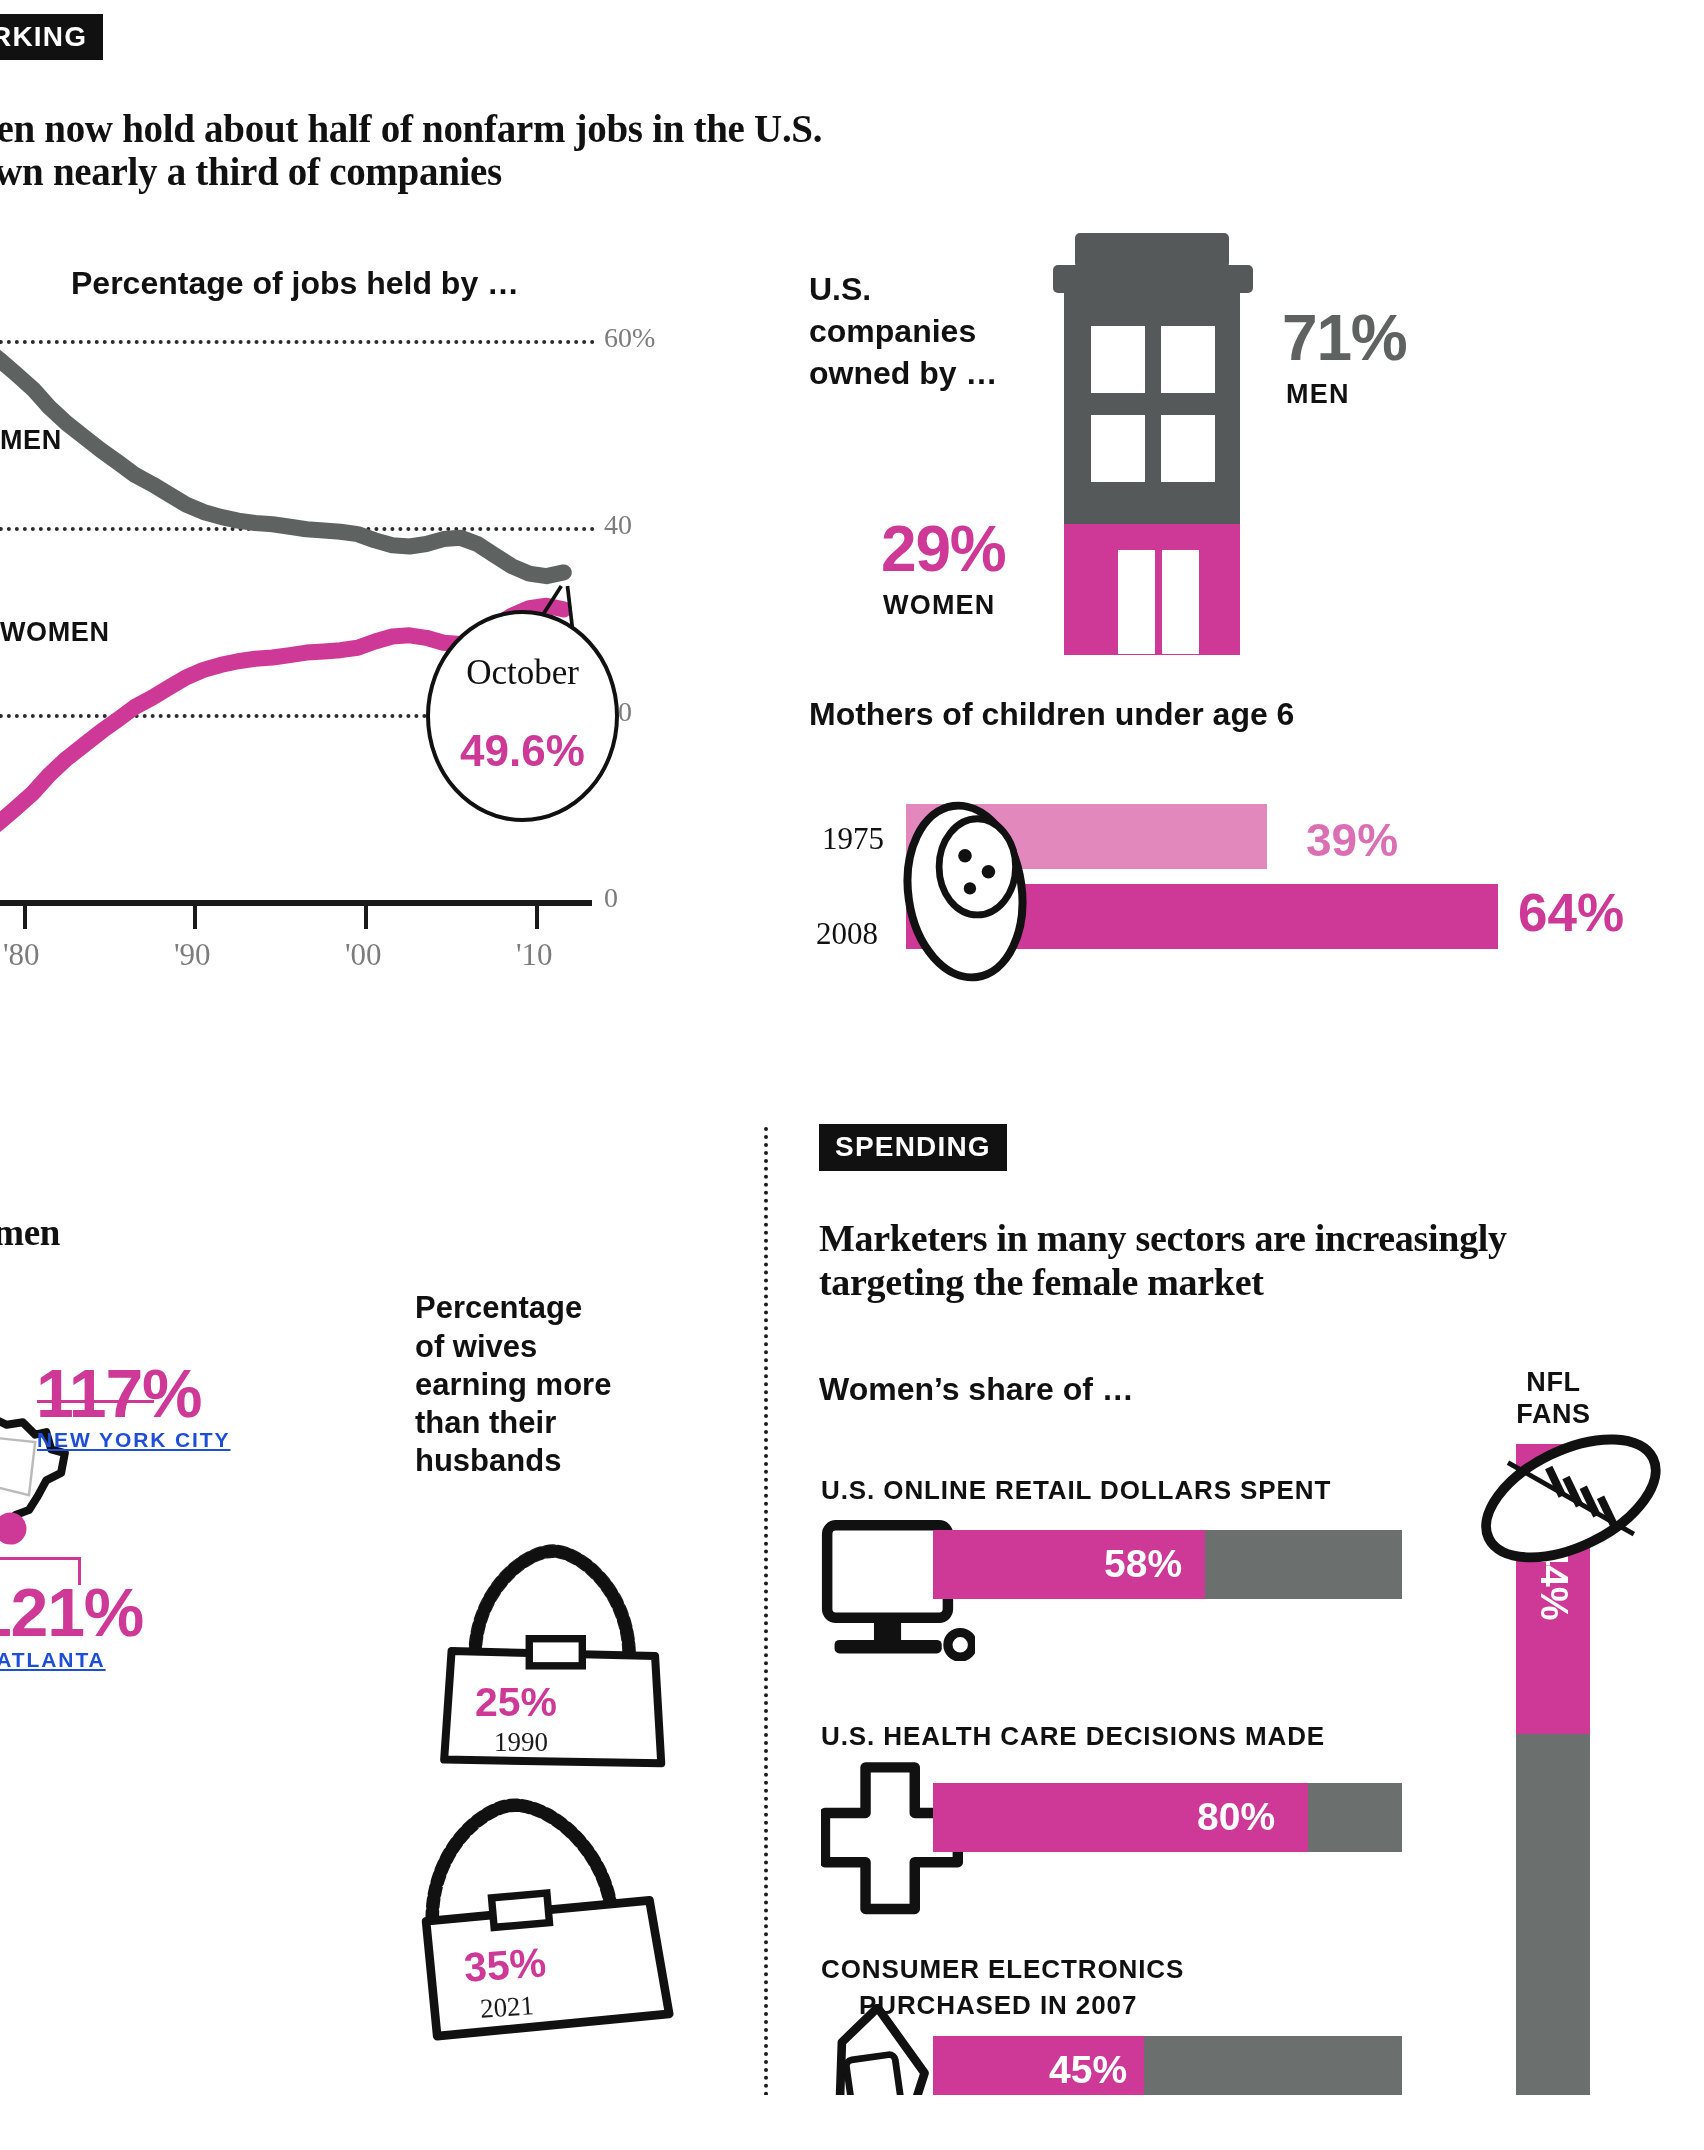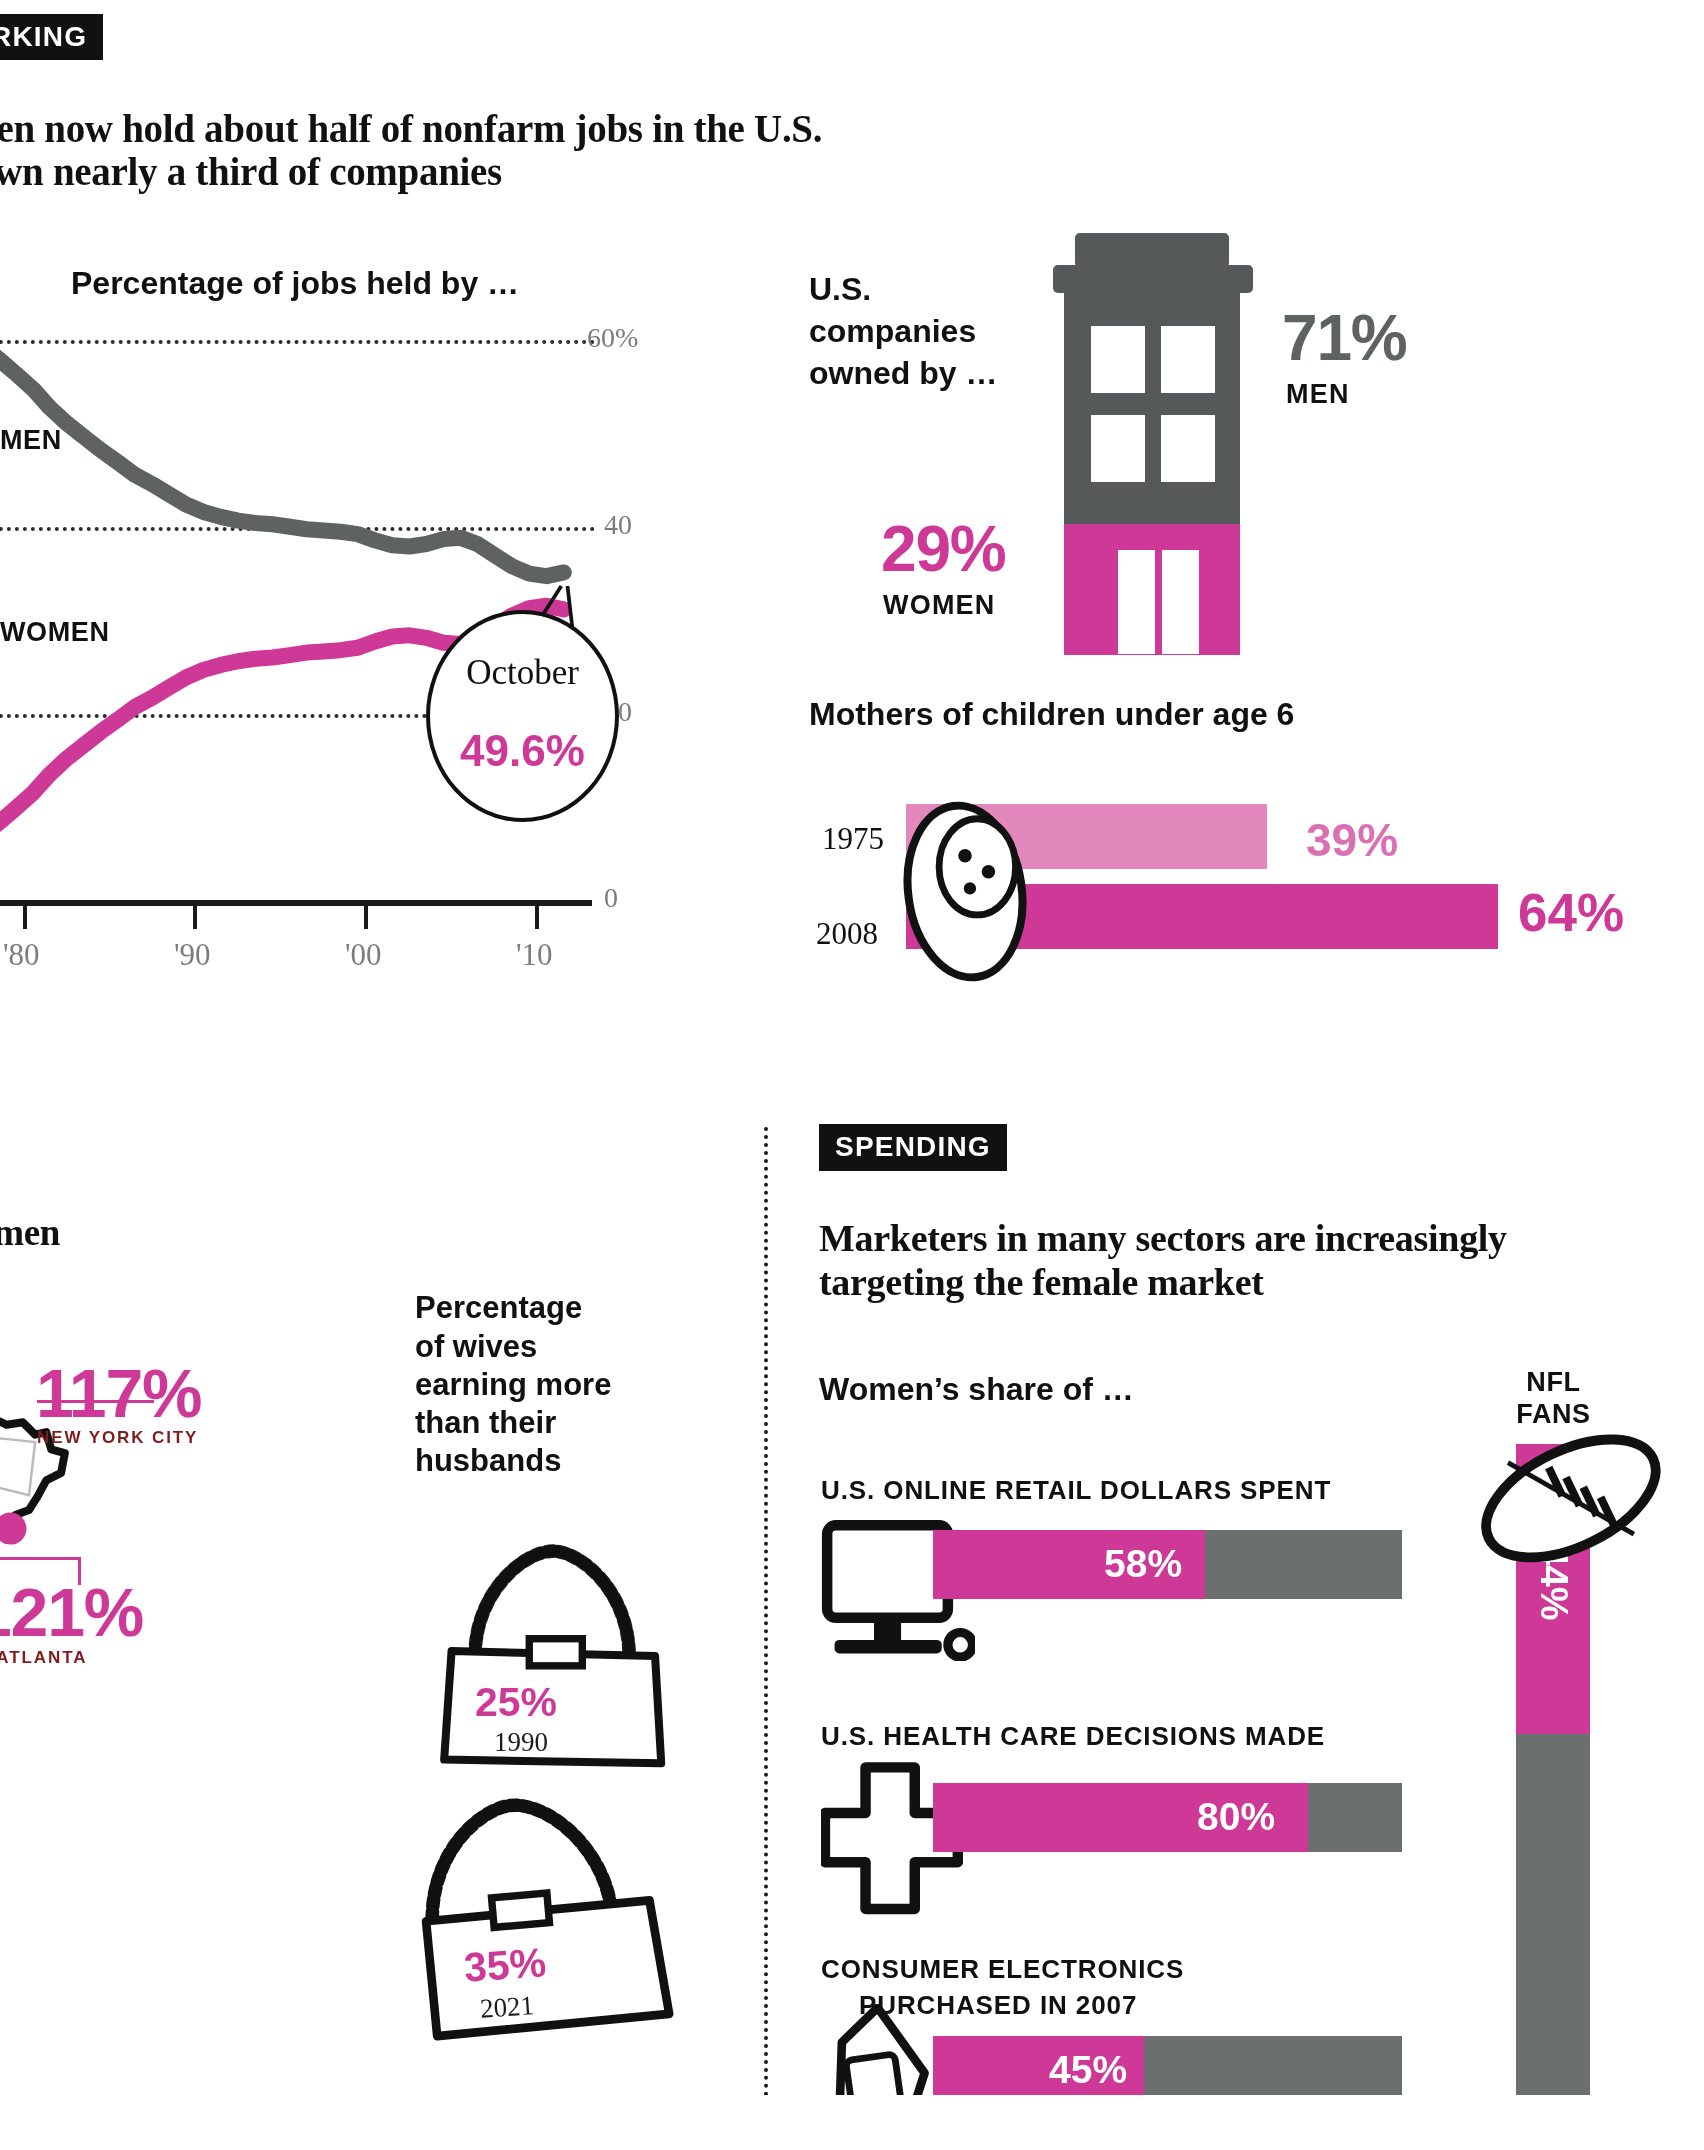--- a/index.html
+++ b/index.html
@@ -45,21 +45,21 @@
   .bar-mg{background:#CE3896;}
   .bar-gr{background:#6B6F6E;}
   .yearlbl{position:absolute;font-family:"Liberation Serif",serif;font-size:31px;color:#111;}
   .bigpct{position:absolute;font-family:"Liberation Sans",sans-serif;font-weight:bold;font-size:46px;}
   .inpct{position:absolute;font-family:"Liberation Sans",sans-serif;font-weight:bold;font-size:39px;color:#fff;}
   .barcap{position:absolute;font-family:"Liberation Sans",sans-serif;font-weight:bold;font-size:26px;color:#111;letter-spacing:0.9px;}
 
   .vdotted{position:absolute;width:0;border-left:4.3px dotted #1c1c1c;}
 
   .mapnum{position:absolute;font-family:"Liberation Sans",sans-serif;font-weight:bold;font-size:68px;color:#CE3896;letter-spacing:-1.2px;text-align:center;}
-  .mapcap{position:absolute;font-family:"Liberation Sans",sans-serif;font-weight:bold;font-size:17px;color:#7f1d1d;letter-spacing:1.9px;}
+  .mapcap{position:absolute;font-family:"Liberation Sans",sans-serif;font-weight:bold;font-size:21px;color:#1d4ed8;letter-spacing:1.9px;text-decoration:underline;}
 
   .bagpct{position:absolute;font-family:"Liberation Sans",sans-serif;font-weight:bold;font-size:41px;}
   .bagyear{position:absolute;font-family:"Liberation Serif",serif;font-size:27px;color:#1c1c1c;}
 
   .wives-title{position:absolute;font-family:"Liberation Sans",sans-serif;font-weight:bold;font-size:31px;line-height:1.24;color:#111;}
   .nfl-lbl{position:absolute;font-family:"Liberation Sans",sans-serif;font-weight:bold;font-size:27px;color:#111;line-height:1.15;letter-spacing:0.6px;text-align:center;}
   .nfl-pct{position:absolute;font-family:"Liberation Sans",sans-serif;font-weight:bold;font-size:38px;color:#fff;
            transform:rotate(90deg);transform-origin:center center;white-space:nowrap;}
 </style>
 </head>
@@ -73,21 +73,21 @@
   <div class="abs serif-head" style="left:-25px;top:148px;width:1049px;">own nearly a third of companies</div>
 
   <div id="chart">
 
     <div class="charttitle" style="left:176px;top:0px;">Percentage of jobs held by …</div>
 
     <div class="gridline" style="top:75px;width:700px;"></div>
     <div class="gridline" style="top:262px;width:700px;"></div>
     <div class="gridline" style="top:449px;width:700px;"></div>
 
-    <div class="gridlabel" style="left:692px;top:57px;">60%</div>
+    <div class="gridlabel" style="left:709px;top:57px;">60%</div>
     <div class="gridlabel" style="left:709px;top:244px;">40</div>
     <div class="gridlabel" style="left:709px;top:431px;">20</div>
     <div class="gridlabel" style="left:709px;top:617px;">0</div>
 
     <div class="axisline" style="left:0px;top:635px;width:697px;height:5.6px;"></div>
     <div class="tick" style="left:128px;top:639px;height:25px;"></div>
     <div class="tick" style="left:298px;top:639px;height:25px;"></div>
     <div class="tick" style="left:469px;top:639px;height:25px;"></div>
     <div class="tick" style="left:640px;top:639px;height:25px;"></div>
 

